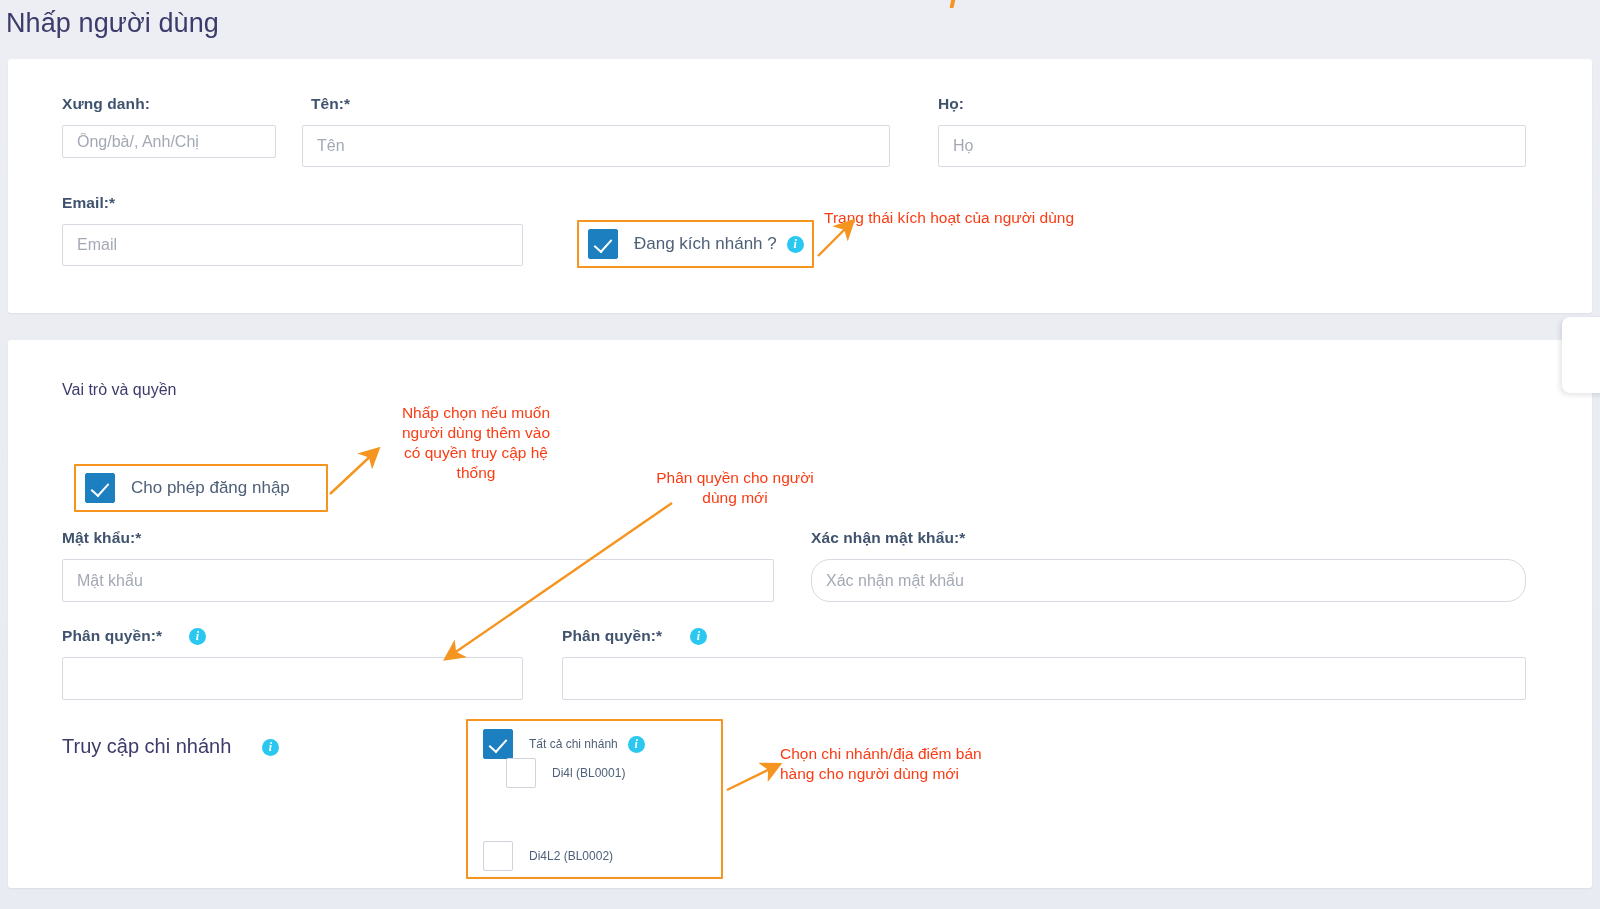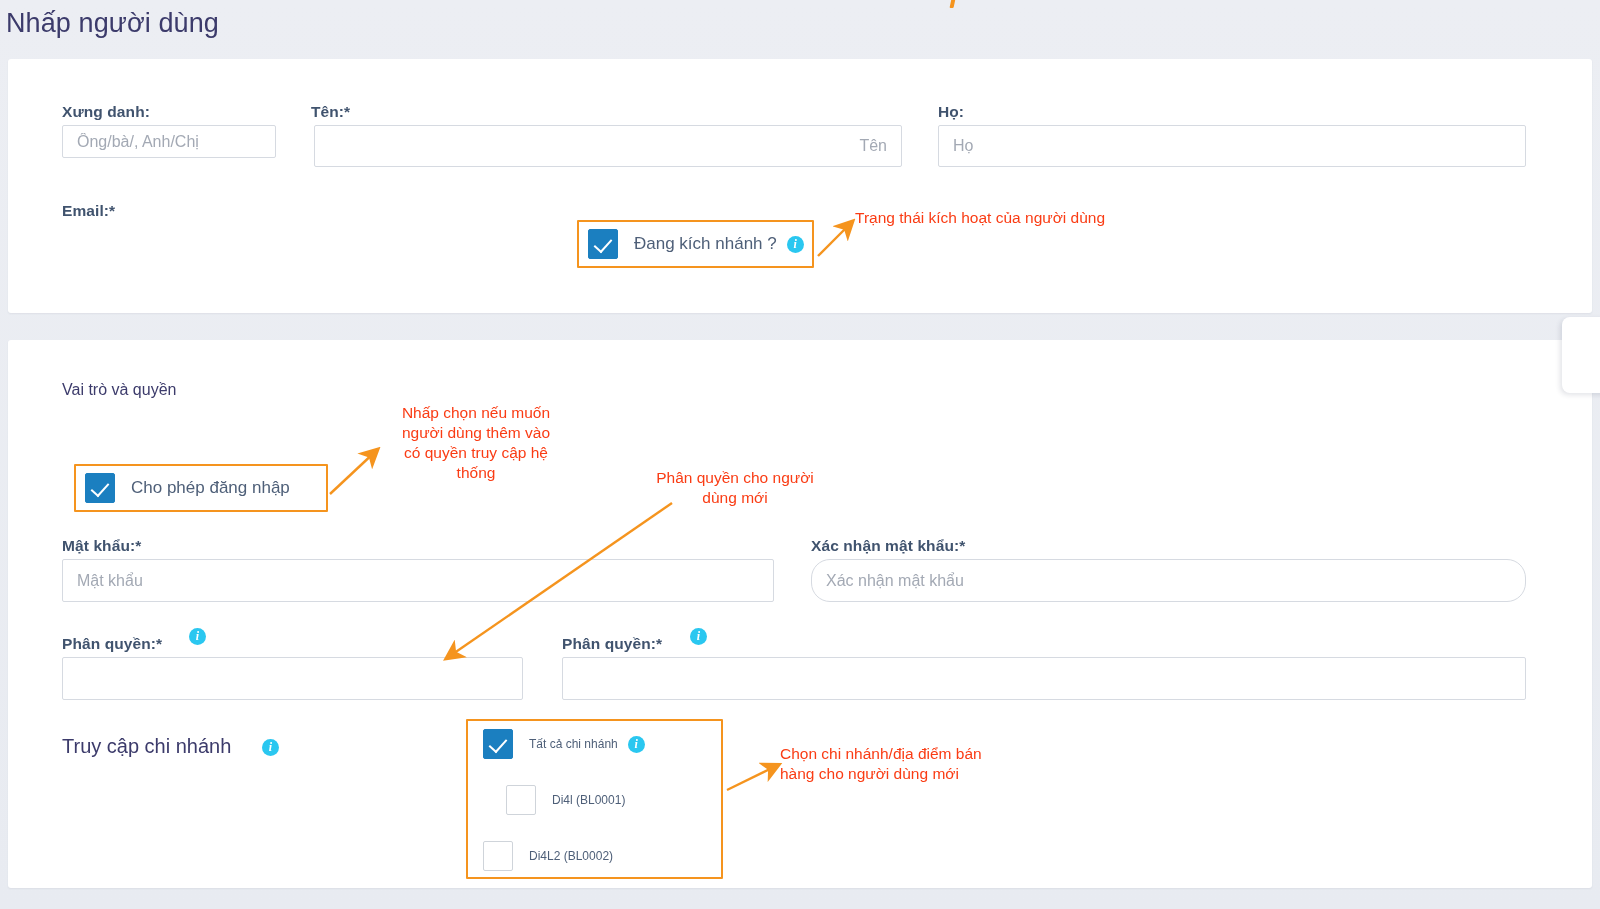--- a/index.html
+++ b/index.html
@@ -54,21 +54,20 @@
   }
 
   
   .field-label {
     position: absolute;
     font-size: 15.5px;
     font-weight: bold;
     color: #40536e;
     white-space: nowrap;
     letter-spacing: 0.1px;
-    margin-top: 8px;
   }
   .section-title {
     position: absolute;
     font-size: 16px;
     font-weight: 400;
     color: #3c3b6b;
     white-space: nowrap;
   }
   .big-label {
     position: absolute;
@@ -173,26 +172,27 @@
   <div style="position:absolute;left:951px;top:-6px;width:4px;height:14px;background:#f5941e;transform:skewX(-12deg);border-radius:1px;"></div>
 
   <div class="page-title">Nhấp người dùng</div>
 
   <div class="card" id="card-personal"></div>
 
   <div class="field-label" style="left:62px;  top:95px;">Xưng danh:</div>
   <input class="text-input" style="left: 62px; top: 125px; width: 214px; height: 33px;" placeholder="Ông/bà/, Anh/Chị">
 
   <div class="field-label" style="left:311px; top:95px;">Tên:*</div>
-  <input class="text-input" style="left: 314px; top: 125px; width: 588px; height: 42px; text-align: right;" placeholder="Tên">
+  <input class="text-input" style="left: 302px; top: 125px; width: 588px; height: 42px;" placeholder="Tên">
 
   <div class="field-label" style="left:938px; top:95px;">Họ:</div>
   <input class="text-input" style="left: 938px; top: 125px; width: 588px; height: 42px;" placeholder="Họ">
 
   <div class="field-label" style="left:62px;  top:194px;">Email:*</div>
+  <input class="text-input" style="left: 62px; top: 224px; width: 461px; height: 42px;" placeholder="Email">
 
   <div class="cbox-row" style="left:588px; top:229px;">
     <div class="cbox checked"></div>
     <span class="cbox-label">Đang kích nhánh ?</span>
     <span class="info-icon" style="margin-left:10px;">i</span>
   </div>
   <div class="hl-box" style="left:577px; top:220px; width:237px; height:48px;"></div>
 
   <div class="card" id="card-roles"></div>
 
@@ -220,35 +220,35 @@
 
   <div class="big-label" style="left:62px; top:735px;">Truy cập chi nhánh</div>
   <span class="info-icon abs" style="left:262px; top:739px;">i</span>
 
   <div class="cbox-row" style="left:483px; top:729px;">
     <div class="cbox checked"></div>
     <span class="cbox-label small">Tất cả chi nhánh</span>
     <span class="info-icon" style="margin-left:10px;">i</span>
   </div>
 
-  <div class="cbox-row" style="left:483px; top:785px;padding-left:23px;">
+  <div class="cbox-row" style="left:483px; top:758px;padding-left:23px;">
     <div class="cbox"></div>
     <span class="cbox-label small">Di4l (BL0001)</span>
   </div>
 
   <div class="cbox-row" style="left:483px; top:841px;">
     <div class="cbox"></div>
     <span class="cbox-label small">Di4L2 (BL0002)</span>
   </div>
 
   <div class="hl-box" style="left:466px; top:719px; width:257px; height:160px;"></div>
 
   <div class="side-panel-edge"></div>
 
-  <div class="annot" style="left:855px; top:208px;">Trạng thái kích hoạt của người dùng</div>
+  <div class="annot" style="left:824px; top:208px;">Trạng thái kích hoạt của người dùng</div>
 
   <div class="annot center" style="left:381px; top:403px; width:190px;">Nhấp chọn nếu muốn
 người dùng thêm vào
 có quyền truy cập hệ
 thống</div>
 
   <div class="annot center" style="left:637px; top:468px; width:196px;">Phân quyền cho người
 dùng mới</div>
 
   <div class="annot" style="left:780px; top:744px;">Chọn chi nhánh/địa điểm bán

